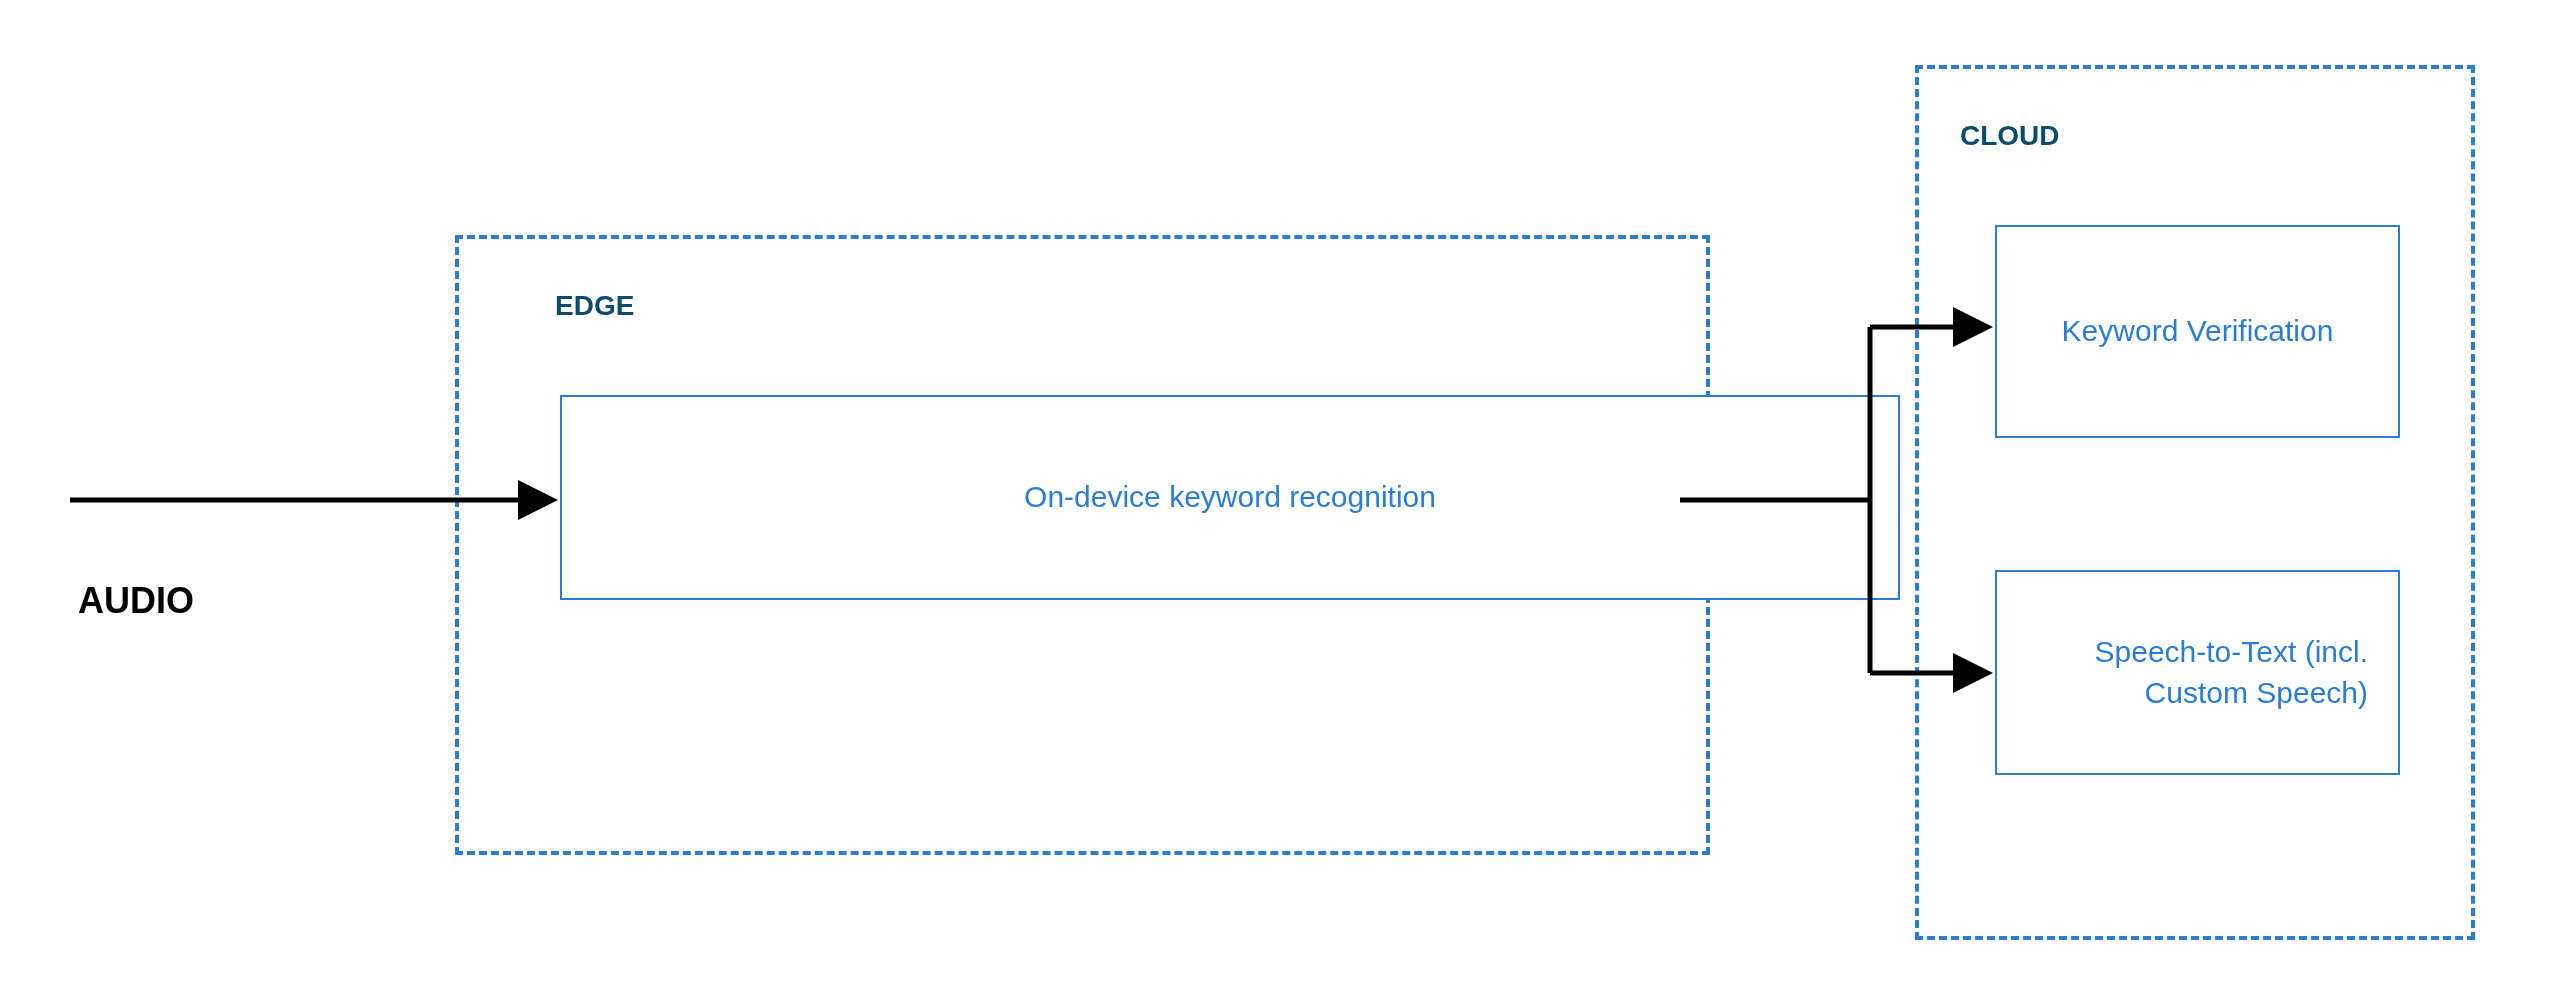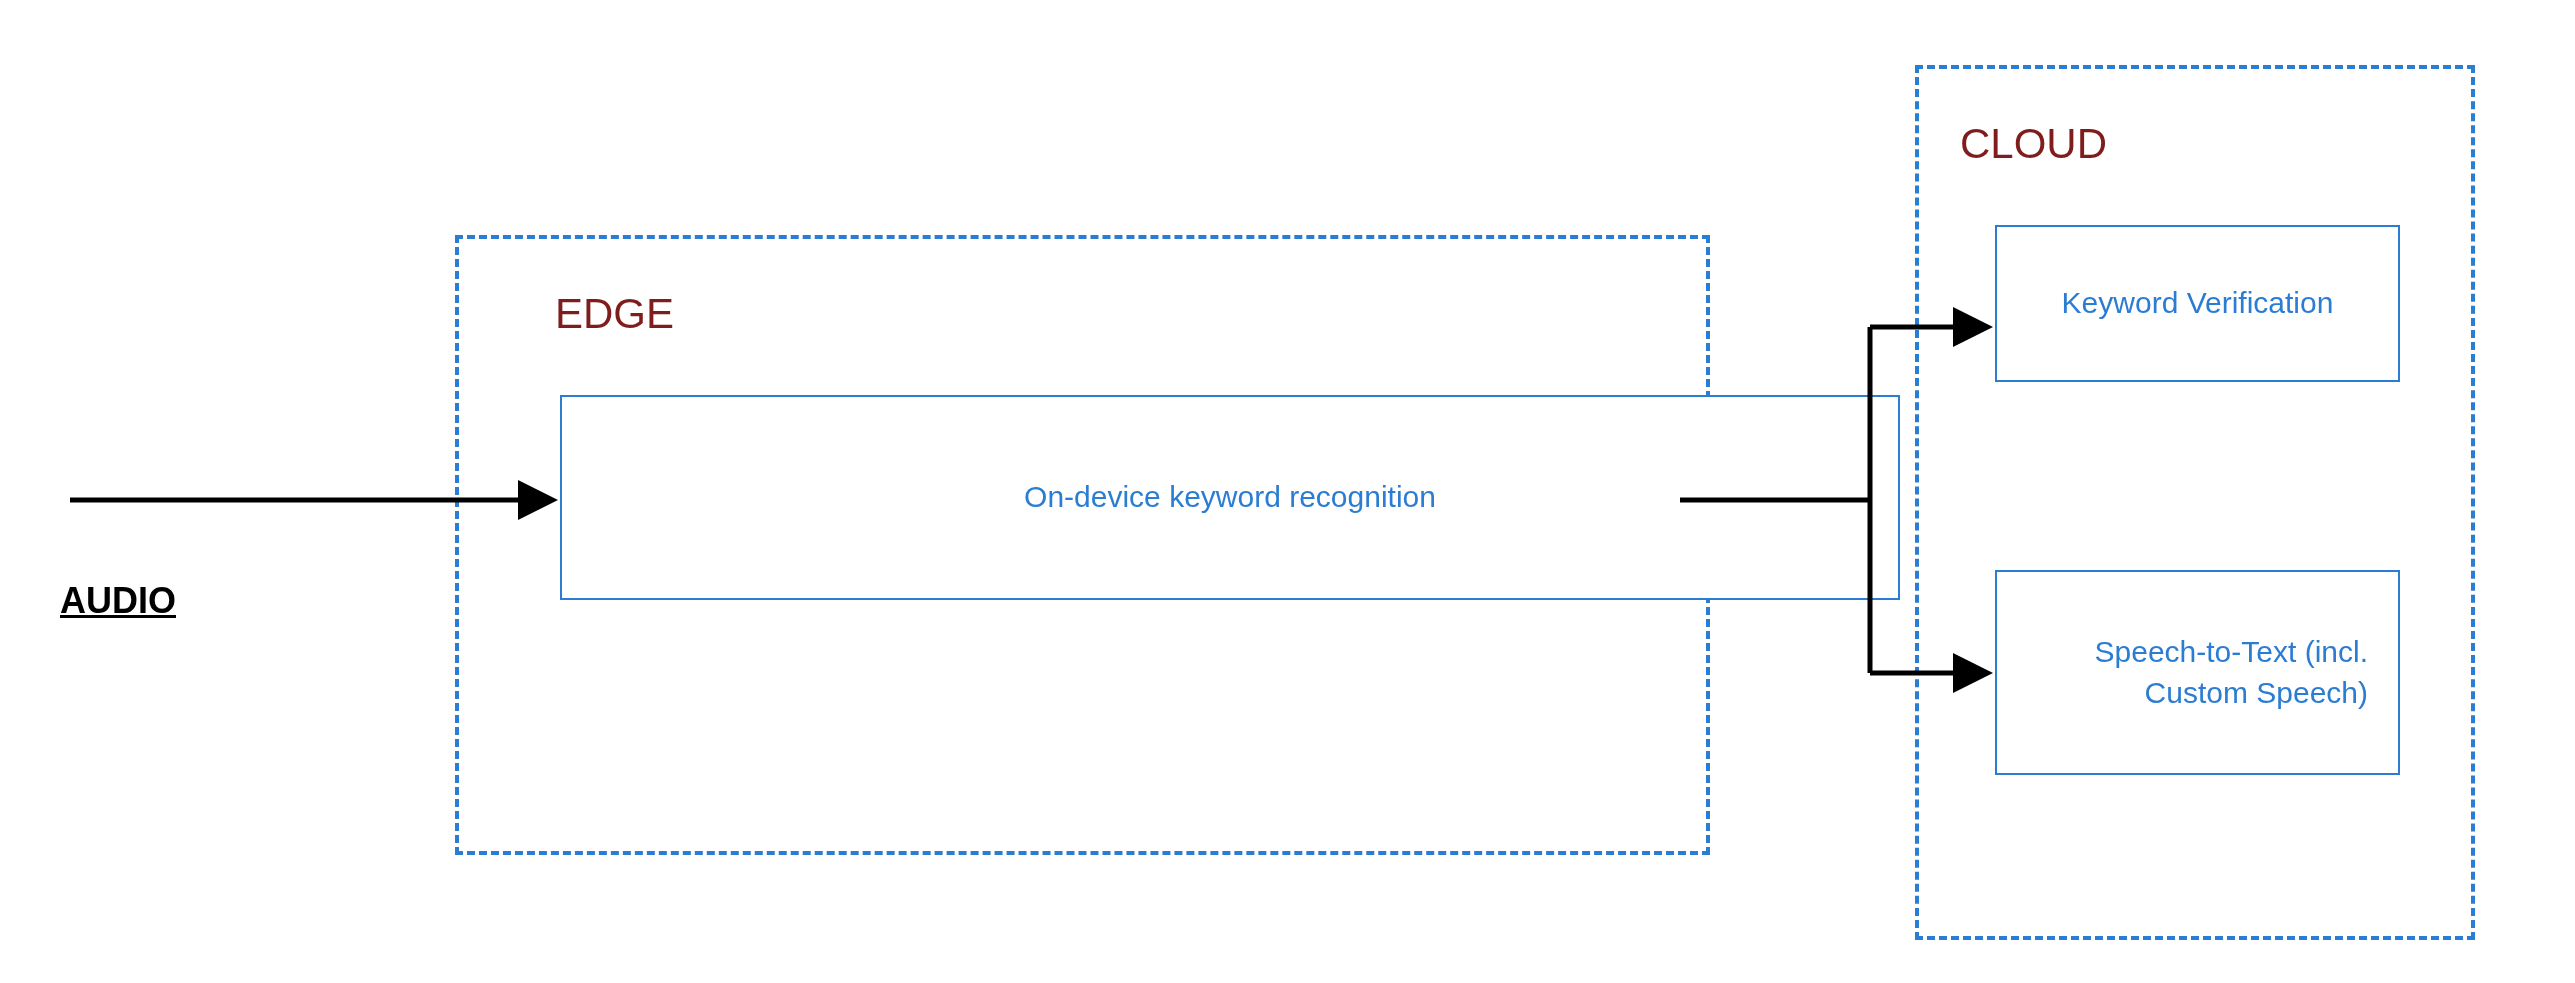--- a/index.html
+++ b/index.html
@@ -24,23 +24,23 @@
       font-weight: 700;
       font-size: 36px;
       color: #000;
     }
     .container-dashed {
       position: absolute;
       border: 4px dashed #2b7cd3;
     }
     .container-title {
       position: absolute;
-      font-weight: 400;
-      font-size: 42px;
-      color: #7f1d1d;
+      font-weight: 700;
+      font-size: 28px;
+      color: #0c4a6e;
     }
     .box-solid {
       position: absolute;
       border: 2px solid #2b7cd3;
       background: #fff;
       display: flex;
       align-items: center;
       justify-content: center;
       text-align: center;
       padding: 20px 30px;
@@ -57,33 +57,33 @@
       width: 2575px;
       height: 983px;
       pointer-events: none;
     }
   </style>
 </head>
 <body>
 
 <div class="diagram">
 
-  <div class="label-audio" style="left:60px; top:580px;text-decoration:underline;">AUDIO</div>
+  <div class="label-audio" style="left:78px; top:580px;">AUDIO</div>
 
   <div class="container-dashed" style="left:455px; top:235px; width:1255px; height:620px;"></div>
   <div class="container-title" style="left:555px; top:290px;">EDGE</div>
 
   <div class="box-solid" style="left:560px; top:395px; width:1340px; height:205px;">
     <span class="box-text">On-device keyword recognition</span>
   </div>
 
   <div class="container-dashed" style="left:1915px; top:65px; width:560px; height:875px;"></div>
   <div class="container-title" style="left:1960px; top:120px;">CLOUD</div>
 
-  <div class="box-solid" style="left:1995px; top:225px; width:405px; height:157px;">
+  <div class="box-solid" style="left:1995px; top:225px; width:405px; height:213px;">
     <span class="box-text">Keyword Verification</span>
   </div>
 
   <div class="box-solid" style="left:1995px; top:570px; width:405px; height:205px;text-align:right;">
     <span class="box-text">Speech-to-Text (incl. Custom Speech)</span>
   </div>
 
   <svg class="arrows">
     <defs>
       <marker id="arrowhead" markerWidth="8" markerHeight="8" refX="6" refY="4" orient="auto">

